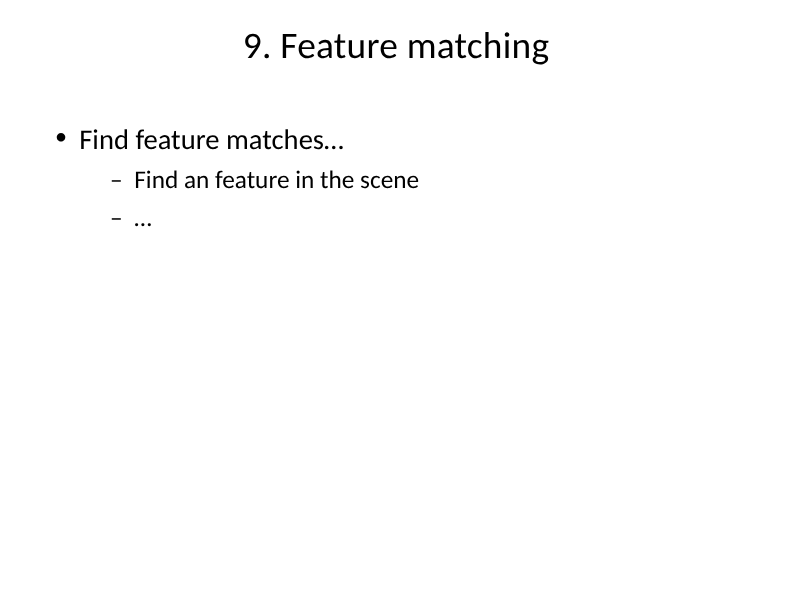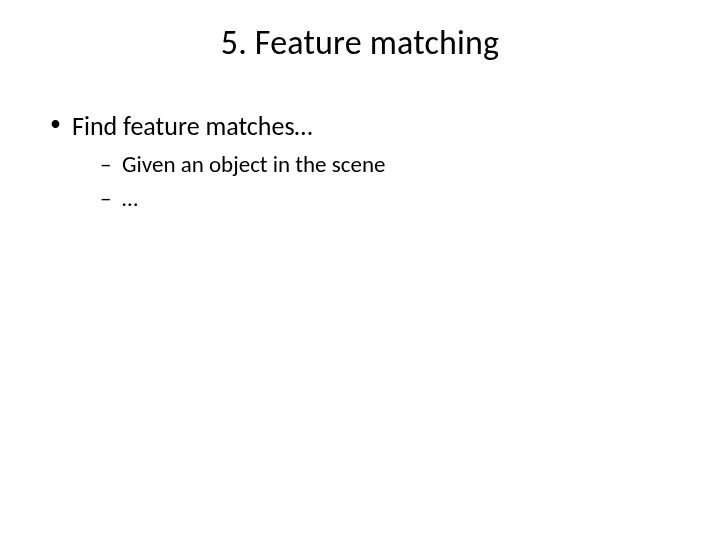--- a/index.html
+++ b/index.html
@@ -59,27 +59,27 @@
       content: "–";
       position: absolute;
       left: 28px;
       top: 0;
     }
   </style>
 </head>
 <body>
 
 <div class="slide">
-  <h1 class="title">5. Feature matching</h1>
+  <h1 class="title">9. Feature matching</h1>
   <ul class="bullet-list">
     <li class="bullet-item">
       <span>Find feature matches…</span>
       <ul class="sub-list">
         <li class="sub-item">
-          <span>Given an object in the scene</span>
+          <span>Find an feature in the scene</span>
         </li>
         <li class="sub-item">
           <span>…</span>
         </li>
       </ul>
     </li>
   </ul>
 </div>
 
 </body></html>

